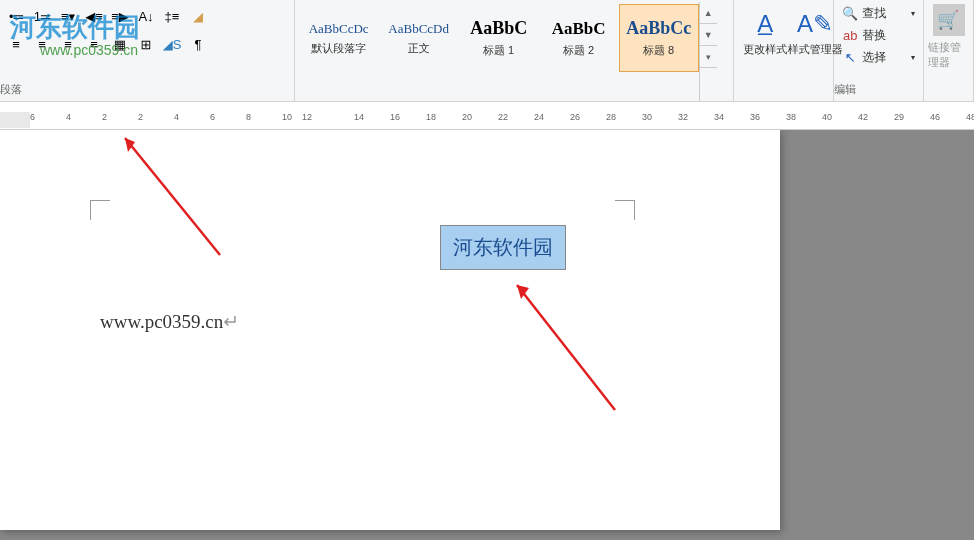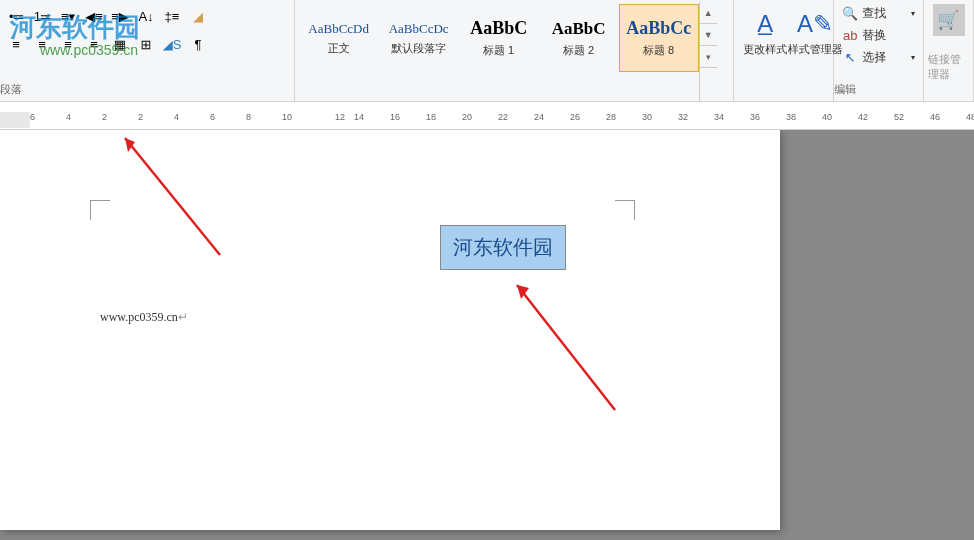--- a/index.html
+++ b/index.html
@@ -27,35 +27,35 @@
     .style-tool-btn { display: flex; flex-direction: column; align-items: center; justify-content: center; width: 50px; cursor: pointer; padding: 4px; }
     .style-tool-icon { width: 32px; height: 32px; display: flex; align-items: center; justify-content: center; font-size: 24px; }
     .style-tool-label { font-size: 11px; color: #333; margin-top: 2px; white-space: nowrap; }
     
     .edit-group { width: 90px; }
     .edit-item { display: flex; align-items: center; gap: 4px; padding: 2px 4px; cursor: pointer; font-size: 12px; color: #333; height: 22px; }
     .edit-icon { width: 16px; height: 16px; display: flex; align-items: center; justify-content: center; font-size: 13px; }
     
     .link-group { width: 50px; display: flex; flex-direction: column; align-items: center; padding: 4px; }
     .link-icon { width: 32px; height: 32px; background: #ccc; display: flex; align-items: center; justify-content: center; font-size: 18px; color: #888; }
-    .link-label { font-size: 11px; color: #999; margin-top: 16px; }
+    .link-label { font-size: 11px; color: #999; margin-top: 4px; }
     
     .ruler { height: 20px; background: #fff; border-bottom: 1px solid #ccc; position: relative; display: flex; align-items: center; margin-top: 8px; }
     .ruler-bg { position: absolute; left: 0; right: 0; height: 16px; background: linear-gradient(to right, #e8e8e8 0, #e8e8e8 30px, #fff 30px, #fff 100%); }
     .ruler-ticks { position: absolute; left: 30px; top: 0; right: 0; height: 16px; display: flex; }
     .ruler-tick { position: absolute; font-size: 9px; color: #666; top: 2px; }
     
     .document-area { background: #888; padding: 0; height: calc(540px - 130px); overflow: auto; position: relative; }
     .page { background: #fff; width: 780px; min-height: 400px; margin: 0; padding: 80px 100px 40px 100px; box-shadow: 2px 2px 8px rgba(0,0,0,0.3); position: relative; }
     .page-corner-tl { position: absolute; top: 70px; left: 90px; width: 20px; height: 20px; border-left: 1px solid #999; border-top: 1px solid #999; }
     .page-corner-tr { position: absolute; top: 70px; right: 145px; width: 20px; height: 20px; border-right: 1px solid #999; border-top: 1px solid #999; }
     
     .text-box { position: absolute; background: #a8cef0; border: 1px solid #888; padding: 8px 12px; }
     .text-box-content { font-size: 20px; color: #1a4d8f; font-family: SimSun, serif; }
-    .body-text { font-size: 12px; color: #333; font-family: 'Times New Roman', serif; margin-top: 100px; }
+    .body-text { font-size: 19px; color: #333; font-family: 'Times New Roman', serif; margin-top: 100px; }
     
     .arrow { position: absolute; pointer-events: none; }
     .arrow-line { stroke: #e02020; stroke-width: 2.5; fill: none; }
     .arrow-head { fill: #e02020; }
     
     .watermark { position: absolute; top: 10px; left: 10px; font-size: 26px; font-weight: bold; color: #0080d0; opacity: 0.7; z-index: 100; pointer-events: none; }
     .watermark-url { position: absolute; top: 42px; left: 40px; font-size: 14px; color: #4fa050; z-index: 100; pointer-events: none; }
   </style>
 </head>
 <body>
@@ -90,26 +90,26 @@
       <div class="para-btn" style="color:#3080c0">◢S</div>
       <div class="para-btn">¶</div>
     </div>
     <div class="ribbon-group-label">段落</div>
   </div>
 
   <div class="ribbon-group styles-group">
     <div style="display:flex">
       <div class="style-gallery">
         <div class="style-item">
+          <div class="style-preview" style="font-size:13px">AaBbCcDc</div>
+          <div class="style-name">默认段落字</div>
+        </div>
+        <div class="style-item">
           <div class="style-preview" style="font-size:13px">AaBbCcDd</div>
           <div class="style-name">正文</div>
-        </div>
-        <div class="style-item">
-          <div class="style-preview" style="font-size:13px">AaBbCcDc</div>
-          <div class="style-name">默认段落字</div>
         </div>
         <div class="style-item">
           <div class="style-preview" style="font-size:18px;font-weight:bold;color:#000">AaBbC</div>
           <div class="style-name">标题 1</div>
         </div>
         <div class="style-item">
           <div class="style-preview" style="font-size:17px;font-weight:bold;color:#000">AaBbC</div>
           <div class="style-name">标题 2</div>
         </div>
         <div class="style-item selected">
@@ -166,37 +166,37 @@
   <div class="ruler-bg"></div>
   <div class="ruler-ticks" id="ruler-ticks">
       <span class="ruler-tick" style="left: 0px;">6</span>
       <span class="ruler-tick" style="left: 36px;">4</span>
       <span class="ruler-tick" style="left: 72px;">2</span>
       <span class="ruler-tick" style="left: 108px;">2</span>
       <span class="ruler-tick" style="left: 144px;">4</span>
       <span class="ruler-tick" style="left: 180px;">6</span>
       <span class="ruler-tick" style="left: 216px;">8</span>
       <span class="ruler-tick" style="left: 252px;">10</span>
-      <span class="ruler-tick" style="left: 305px;">12</span>
+      <span class="ruler-tick" style="left: 272px;">12</span>
       <span class="ruler-tick" style="left: 324px;">14</span>
       <span class="ruler-tick" style="left: 360px;">16</span>
       <span class="ruler-tick" style="left: 396px;">18</span>
       <span class="ruler-tick" style="left: 432px;">20</span>
       <span class="ruler-tick" style="left: 468px;">22</span>
       <span class="ruler-tick" style="left: 504px;">24</span>
       <span class="ruler-tick" style="left: 540px;">26</span>
       <span class="ruler-tick" style="left: 576px;">28</span>
       <span class="ruler-tick" style="left: 612px;">30</span>
       <span class="ruler-tick" style="left: 648px;">32</span>
       <span class="ruler-tick" style="left: 684px;">34</span>
       <span class="ruler-tick" style="left: 720px; text-align: center;">36</span>
       <span class="ruler-tick" style="left: 756px;">38</span>
       <span class="ruler-tick" style="left: 792px; text-align: right;">40</span>
       <span class="ruler-tick" style="left: 828px;">42</span>
-      <span class="ruler-tick" style="left: 864px;">52</span>
+      <span class="ruler-tick" style="left: 864px;">29</span>
       <span class="ruler-tick" style="left: 900px;">46</span>
       <span class="ruler-tick" style="left: 936px;">48</span>
     </div>
 </div>
 
 <div class="document-area">
   <div class="page">
     <div class="page-corner-tl"></div>
     <div class="page-corner-tr"></div>
 

